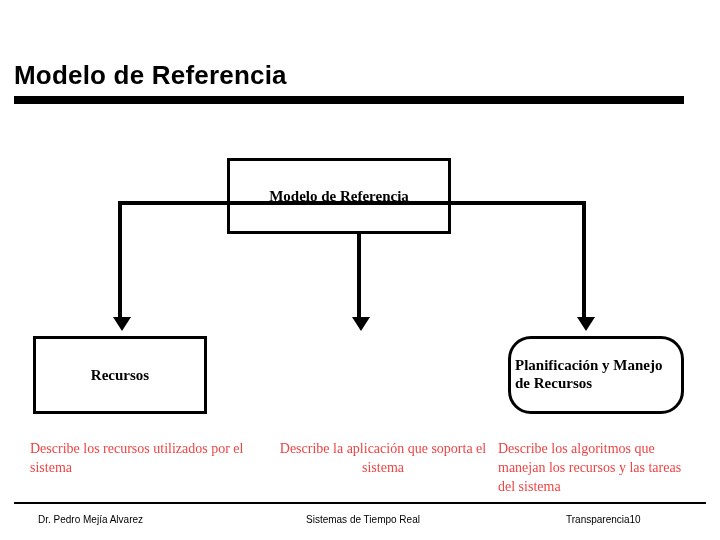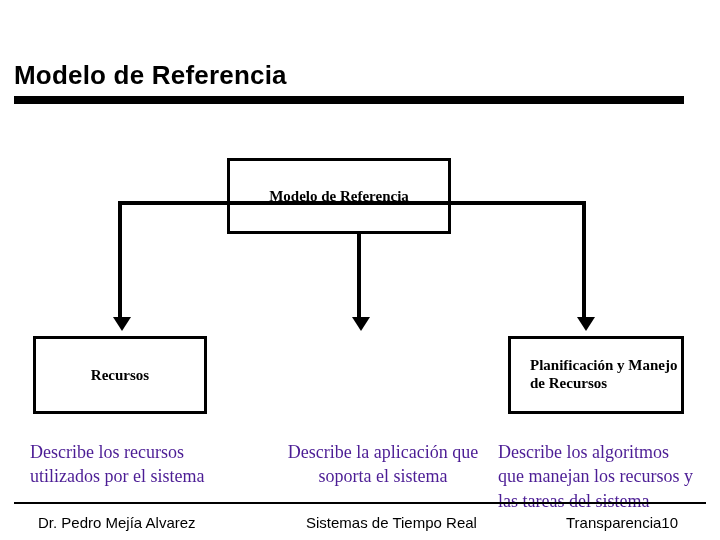--- a/index.html
+++ b/index.html
@@ -52,22 +52,23 @@
     justify-content: center;
     font-family: "Liberation Serif", serif;
     font-weight: bold;
     font-size: 15px;
     color: #000000;
     text-align: center;
   }
   .box.left-align {
     justify-content: flex-start;
     text-align: left;
-    padding-left: 19px;
+    padding-left: 4px;
     line-height: 1.18;
+    border-radius: 23px;
   }
 
   #box-root {
     left: 227px;
     top: 158px;
     width: 224px;
     height: 76px;
   }
   #box-recursos {
     left: 33px;
@@ -119,42 +120,42 @@
   #riser-center { left: 357px; top: 234px; height: 85px; }
   #arrow-center { left: 352px; top: 317px; }
   
   #riser-right { left: 582px; top: 201px; height: 118px; }
   #arrow-right { left: 577px; top: 317px; }
 
   
   .caption {
     position: absolute;
     font-family: "Liberation Serif", serif;
-    font-size: 18px;
-    color: #4c1d95;
+    font-size: 14px;
+    color: #ef4444;
     line-height: 1.35;
   }
   #cap-recursos { left: 30px; top: 440px; width: 215px; }
   #cap-tareas  { left: 273px; top: 440px; width: 220px; text-align: center; }
   #cap-planificacion { left: 498px; top: 440px; width: 200px; }
 
   
   .footer-rule {
     position: absolute;
     left: 14px;
     top: 502px;
     width: 692px;
     height: 2px;
     background: #000000;
   }
   .footer-text {
     position: absolute;
     top: 514px;
     font-family: "Liberation Sans", sans-serif;
-    font-size: 15px;
+    font-size: 10px;
     color: #000000;
     white-space: nowrap;
   }
   #footer-author { left: 38px; }
   #footer-course { left: 286px; margin-left: 20px; }
   #footer-page  { left: 566px; }
 </style>
 </head>
 <body>
 

